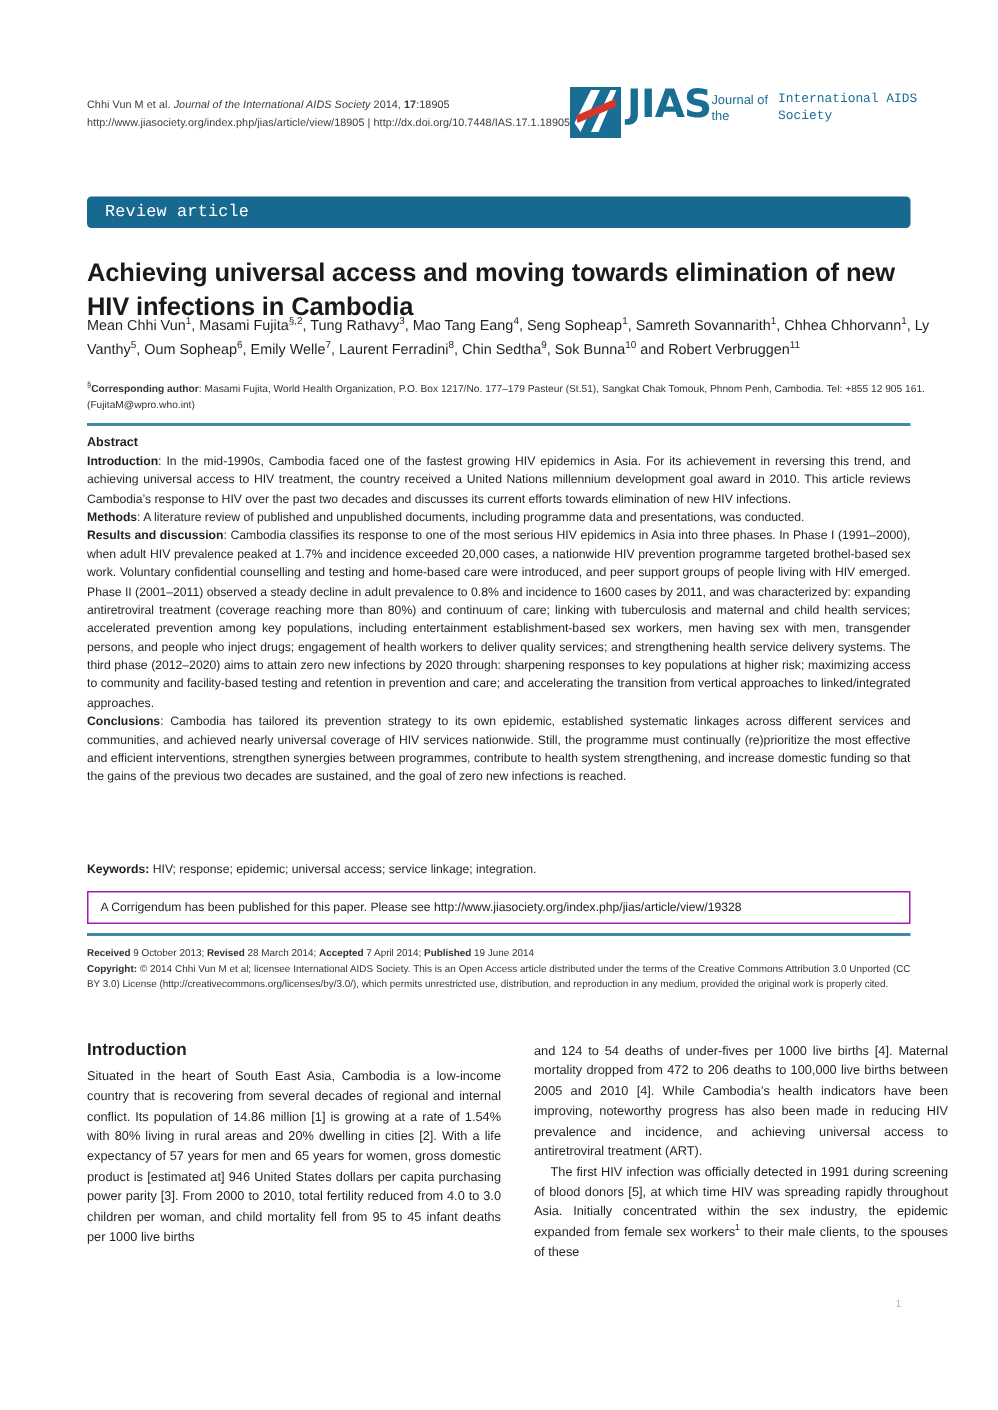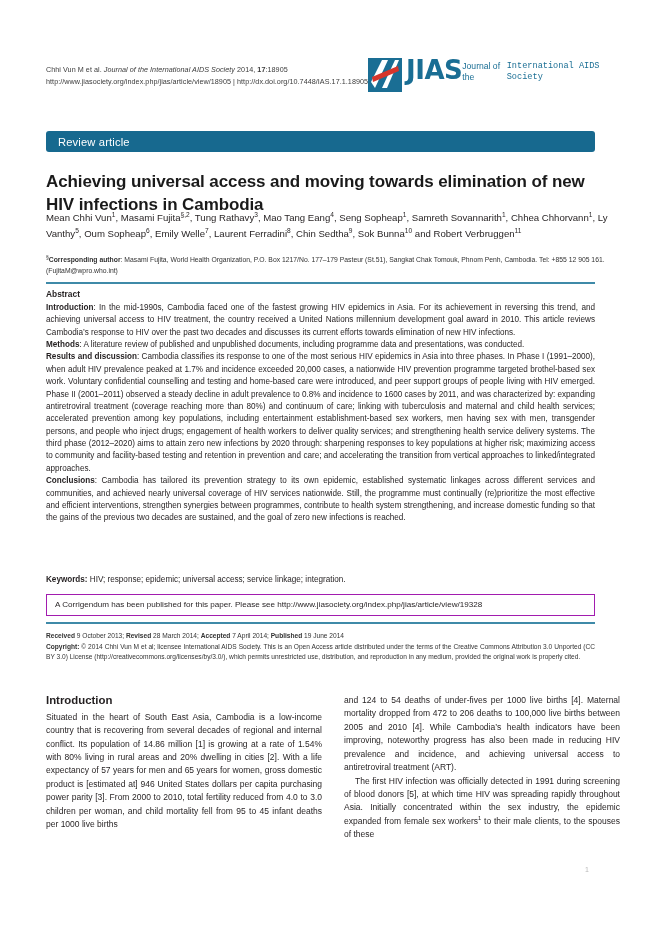--- a/index.html
+++ b/index.html
@@ -10,21 +10,21 @@
   body {
     width: 665px;
     height: 940px;
     font-family: "Liberation Sans", sans-serif;
     color: #231f20;
     position: relative;
     overflow: hidden;
   }
   .page {
     position: absolute;
-    left: 0; top: 0;
+    left: 12px; top: 0;
     width: 574px;
     height: 940px;
     background: #fff;
   }
 
   
   .header {
     position: absolute;
     left: 46px;
     top: 62px;
@@ -89,20 +89,21 @@
     background: #17698f;
     border-radius: 3px;
     display: flex;
     align-items: center;
   }
   .banner-label {
     color: #ffffff;
     font-size: 11.2px;
     padding-left: 12px;
     letter-spacing: .15px;
+    font-family: Liberation Mono, monospace;
   }
 
   
   .title {
     position: absolute;
     left: 46px;
     top: 160px;
     width: 560px;
     font-size: 17px;
     font-weight: bold;

